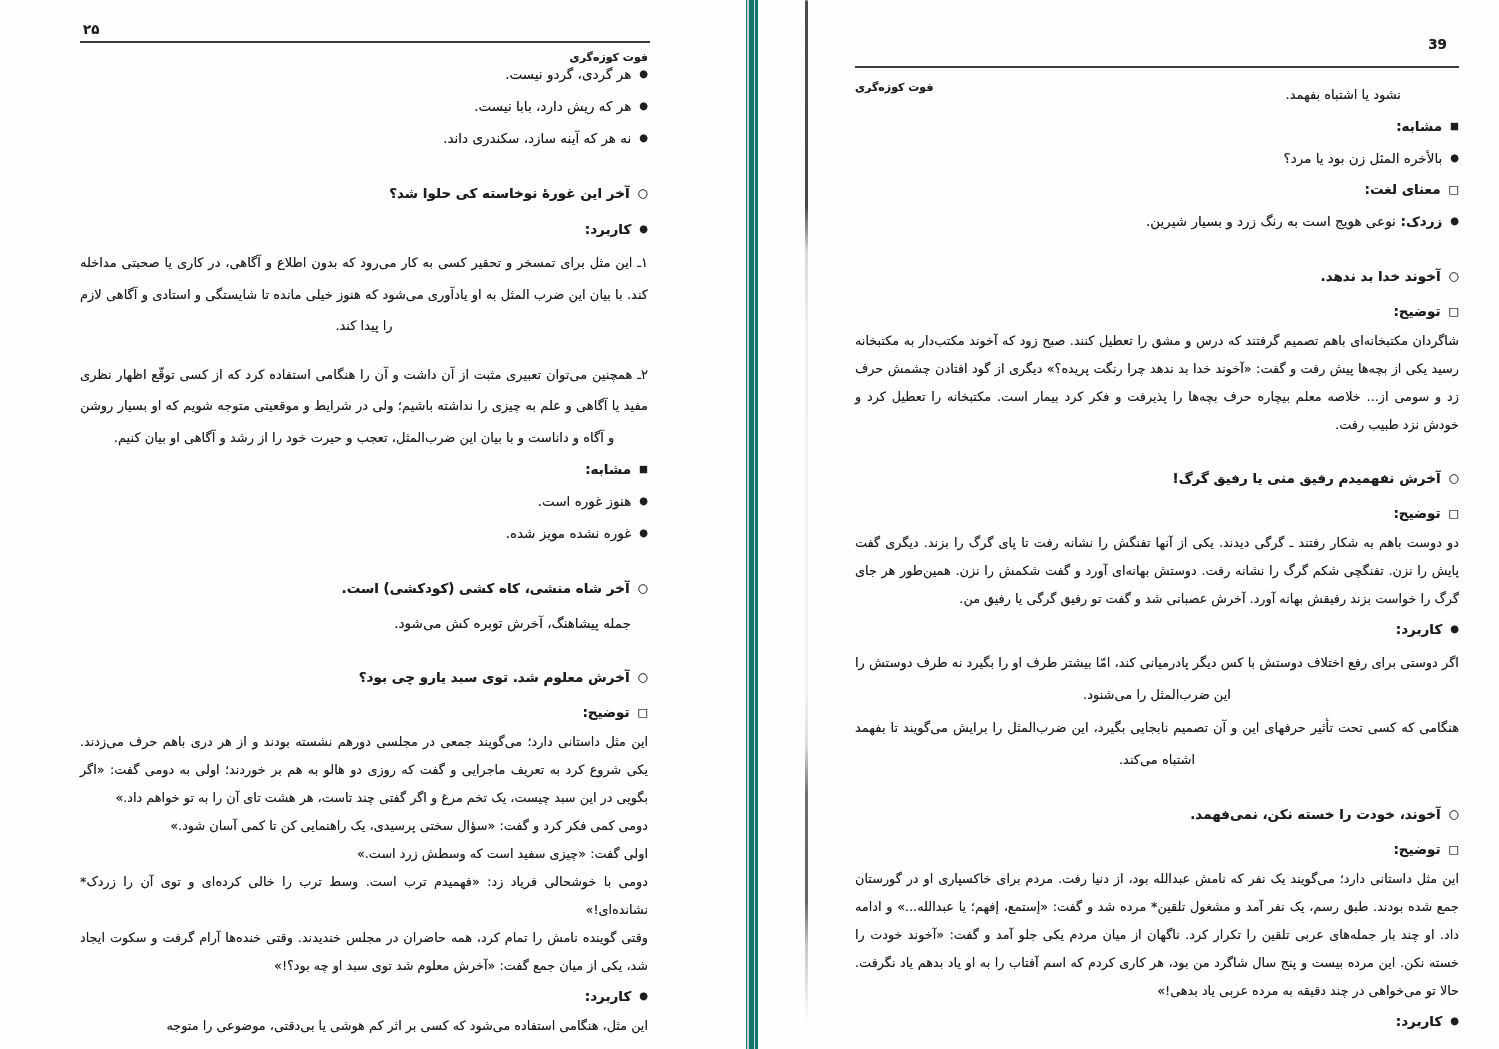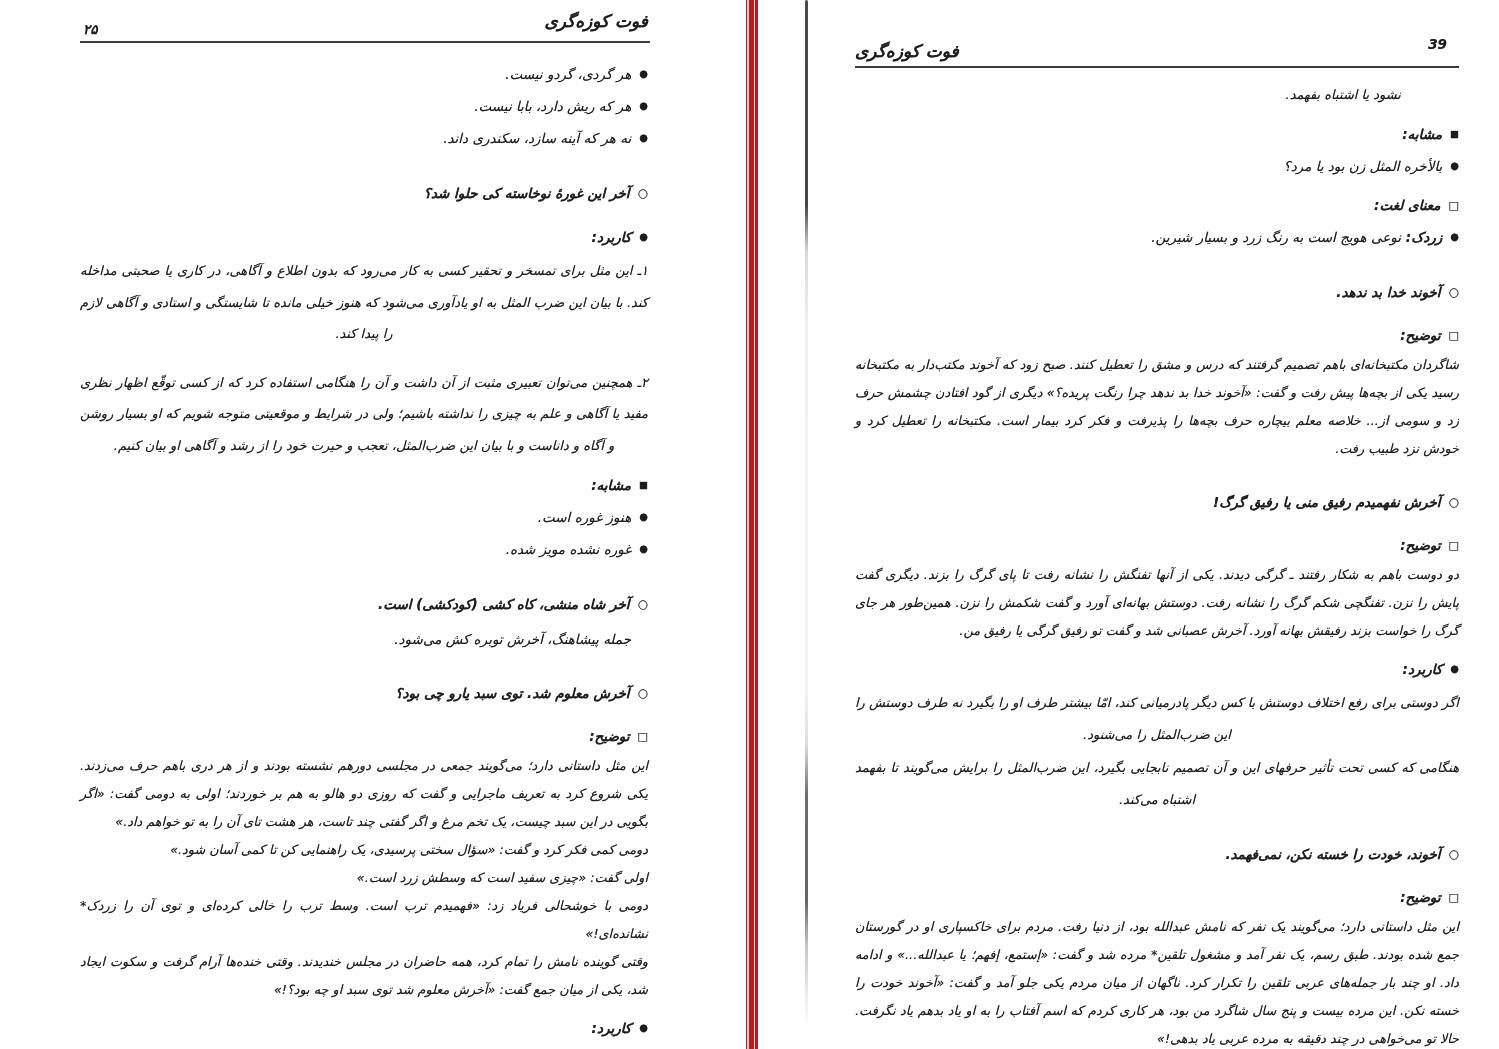--- a/index.html
+++ b/index.html
@@ -1,21 +1,21 @@
 <!DOCTYPE html>
 <html lang="fa"><head>
 <meta charset="utf-8">
 <style>
   html,body{margin:0;padding:0;}
   body{
     width:1499px;height:1049px;overflow:hidden;background:#ffffff;
     font-family:"DejaVu Sans",sans-serif;color:#1d1d1d;
     text-shadow:0 0 .5px rgba(20,20,20,.55);
   }
-  .canvas{position:relative;width:1499px;height:1049px;background:#b91c1c;font-style:italic;}
+  .canvas{position:relative;width:1499px;height:1049px;background:#0f766e;}
   .page{position:absolute;top:0;height:1049px;direction:rtl;overflow:hidden;background:#fefefe;}
   .page-left{left:0;width:746px;}
   .page-right{left:758px;width:741px;}
 
   
   .sep{position:absolute;top:0;height:1049px;}
   .sep1{left:747px;width:2px;background:#cfcfcf;}
   .sep2{left:754px;width:1px;background:#dedede;}
 
   
@@ -26,39 +26,39 @@
       rgba(25,25,25,.16) 252px, rgba(25,25,25,.06) 330px,
       rgba(25,25,25,.05) 690px, rgba(25,25,25,.14) 745px,
       rgba(35,35,35,.66) 795px, rgba(35,35,35,.70) 900px,
       rgba(35,35,35,.26) 945px, rgba(35,35,35,.10) 990px,
       rgba(35,35,35,0) 1025px);
     filter:blur(.6px);border-radius:2px;
   }
 
   
   .pagehead{position:absolute;top:0;left:0;right:0;height:70px;}
-  .runhead{position:absolute;font-weight:bold;font-size:17px;letter-spacing:.2px;}
+  .runhead{position:absolute;font-weight:bold;font-size:11px;letter-spacing:.2px;margin-top:40px;}
   .pagenum{position:absolute;font-weight:bold;font-size:13.5px;}
   .headrule{position:absolute;height:2px;background:#3c3c3c;}
   .page-left .pagenum{left:83px;top:21px;}
   .page-left .runhead{right:98px;top:11px;}
   .page-left .headrule{left:80px;right:96px;top:41px;}
   .page-right .runhead{left:97px;top:41px;}
   .page-right .pagenum{right:52px;top:36px;}
   .page-right .headrule{left:97px;right:40px;top:66px;}
 
   
   .content{position:absolute;}
   .page-left .content{top:48px;right:98px;left:80px;padding-top:10px;}
   .page-right .content{top:72px;right:40px;left:97px;padding-top:8px;}
 
   
   .block{position:relative;}
   .bullet{font-size:13.5px;line-height:31px;}
-  .label{font-weight:bold;font-size:13.5px;line-height:31px;margin-top:8px;}
+  .label{font-weight:bold;font-size:13.5px;line-height:31px;margin-top:0;}
   .heading{font-weight:bold;font-size:13.5px;line-height:40px;margin-top:19px;}
   .subline{font-size:13.5px;line-height:30px;padding-right:17px;}
   .cont{font-size:13px;line-height:30px;padding-right:58px;}
   .para{font-size:13px;line-height:31.5px;text-align:justify;text-align-last:center;margin-top:2px;}
   .para.gap{margin-top:17px;}
   .story{font-size:12.8px;line-height:28px;text-align:justify;text-align-last:start;margin:0;}
 
   .marker{display:inline-block;margin-inline-end:8px;}
   .m-dot{font-size:10px;vertical-align:2px;}
   .m-sq{font-size:9.5px;vertical-align:2px;}

